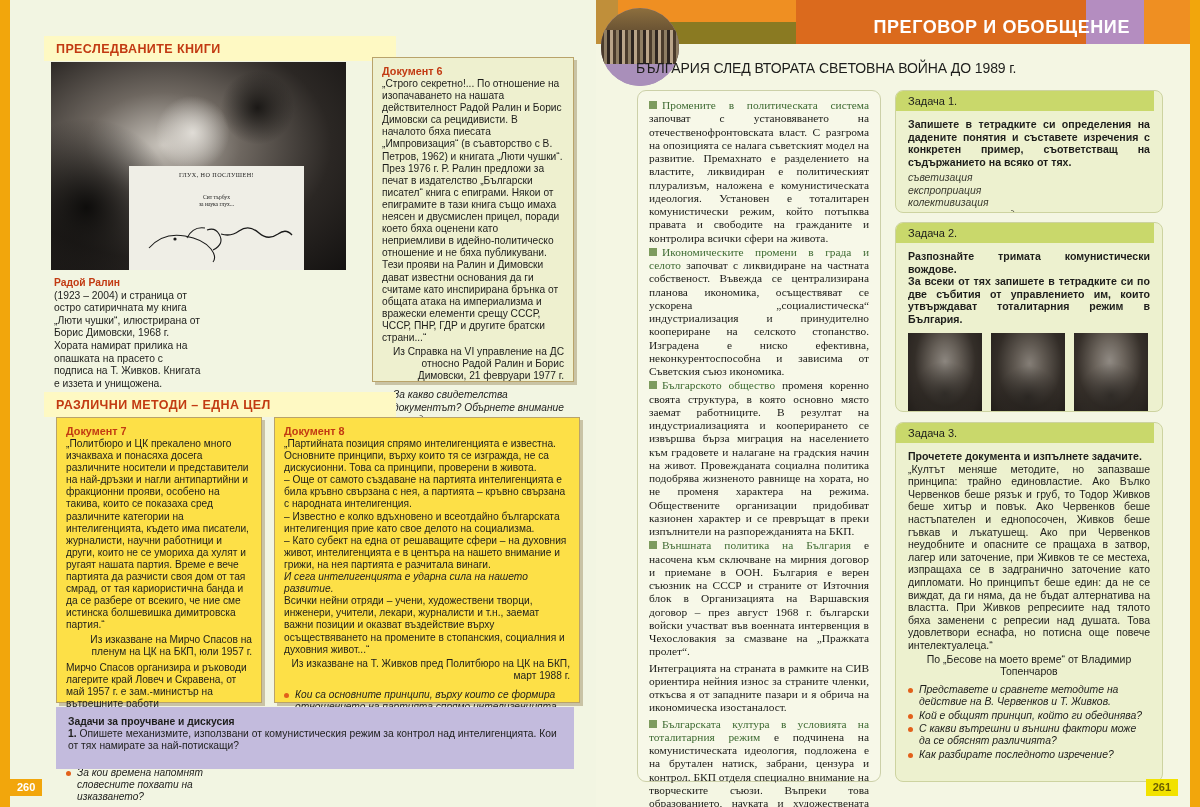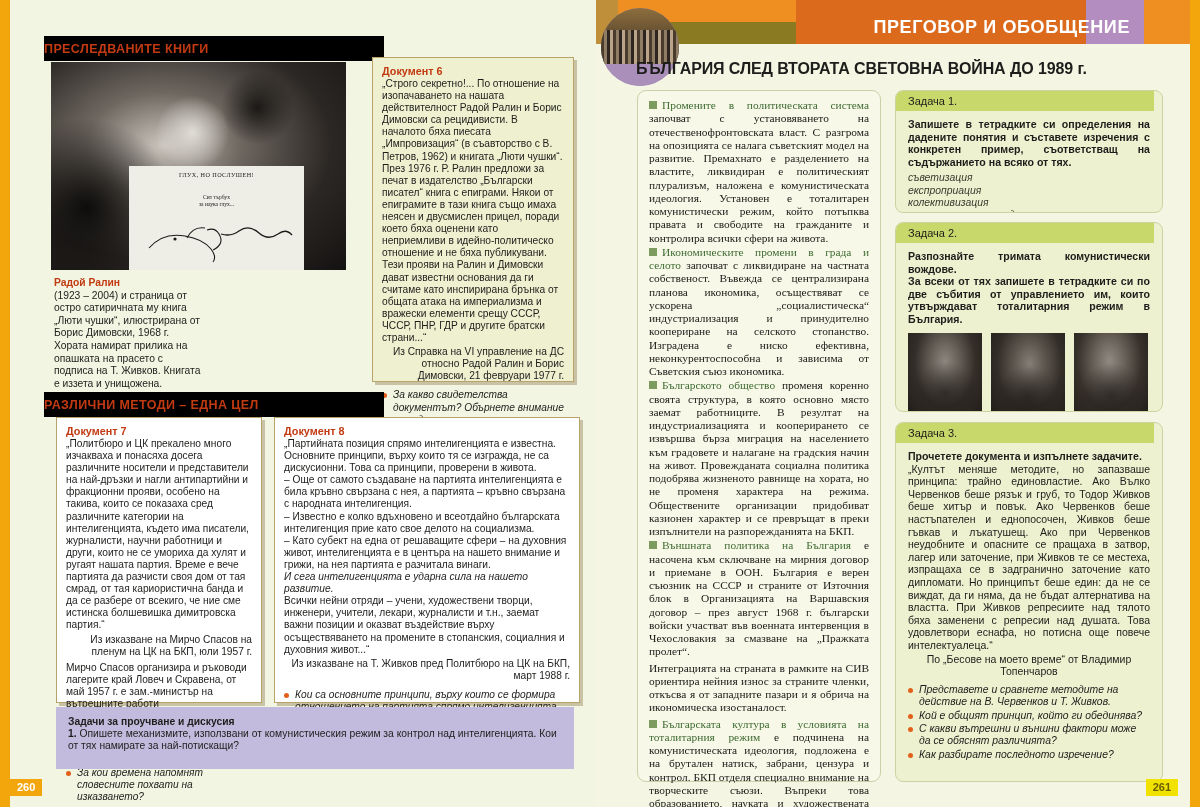--- a/index.html
+++ b/index.html
@@ -13,26 +13,26 @@
   
   .page-left{
     position:absolute;left:0;top:0;width:596px;height:807px;
     background:#f2f5e2;
     border-left:10px solid #f2a60c;
     box-sizing:border-box;
   }
 
   .sec-title{
     position:absolute;
-    background:#000000;
+    background:#fef9c3;
     color:#c23a12;
     font-weight:bold;
     font-size:12.5px;
     letter-spacing:.4px;
-    padding:6px 10px 5px 0;
+    padding:6px 10px 5px 12px;
   }
 
   .photo{
     position:absolute;
     background:#1c1c1c;
     overflow:hidden;
   }
   .photo .pgrad{position:absolute;inset:0;}
 
   .cap{
@@ -44,21 +44,21 @@
   .cap .nm{color:#c23a12;font-weight:bold;display:block;}
 
   .docbox{
     position:absolute;
     background:#eef0cf;
     border:1px solid #b9a36a;
     box-shadow:3px 3px 0 rgba(150,135,90,.45);
     box-sizing:border-box;
     padding:7px 9px 8px 9px;
   }
-  .docbox.v7{background:#ffffff;}
+  .docbox.v7{background:#fde047;}
   .doc-h{color:#c23a12;font-weight:bold;font-size:10.8px;margin:0 0 1px 0;}
   .doc-p{font-size:10.2px;line-height:12.1px;color:#1d1d1b;margin:0;text-align:left;}
   .doc-src{font-size:10.2px;line-height:12.1px;color:#1d1d1b;margin:2px 0 0 0;text-align:right;font-style:normal;}
   .doc-q{margin:7px 0 0 0;}
   .doc-q .qi{
     font-size:10.2px;line-height:12.2px;color:#1d1d1b;font-style:italic;
     display:block;position:relative;padding-left:11px;margin-bottom:1px;
   }
   .doc-q .qi:before{
     content:"";position:absolute;left:0;top:4px;width:5px;height:5px;
@@ -103,21 +103,21 @@
     padding-right:14px;box-sizing:border-box;
   }
   .circlephoto{
     position:absolute;border-radius:50%;overflow:hidden;
     background:#a98fba;
   }
   .circlephoto .strip{position:absolute;left:0;right:0;}
 
   .page-h1{
     position:absolute;
-    font-weight:bold;font-size:16px;color:#1d1d1b;
+    font-weight:normal;font-size:14px;color:#1d1d1b;
     letter-spacing:-0.1px;
   }
 
   .maincard{
     position:absolute;
     background:#f7f8e8;
     border:1px solid #ccd0a8;
     border-radius:9px;
     box-sizing:border-box;
     padding:8px 11px 10px 11px;

